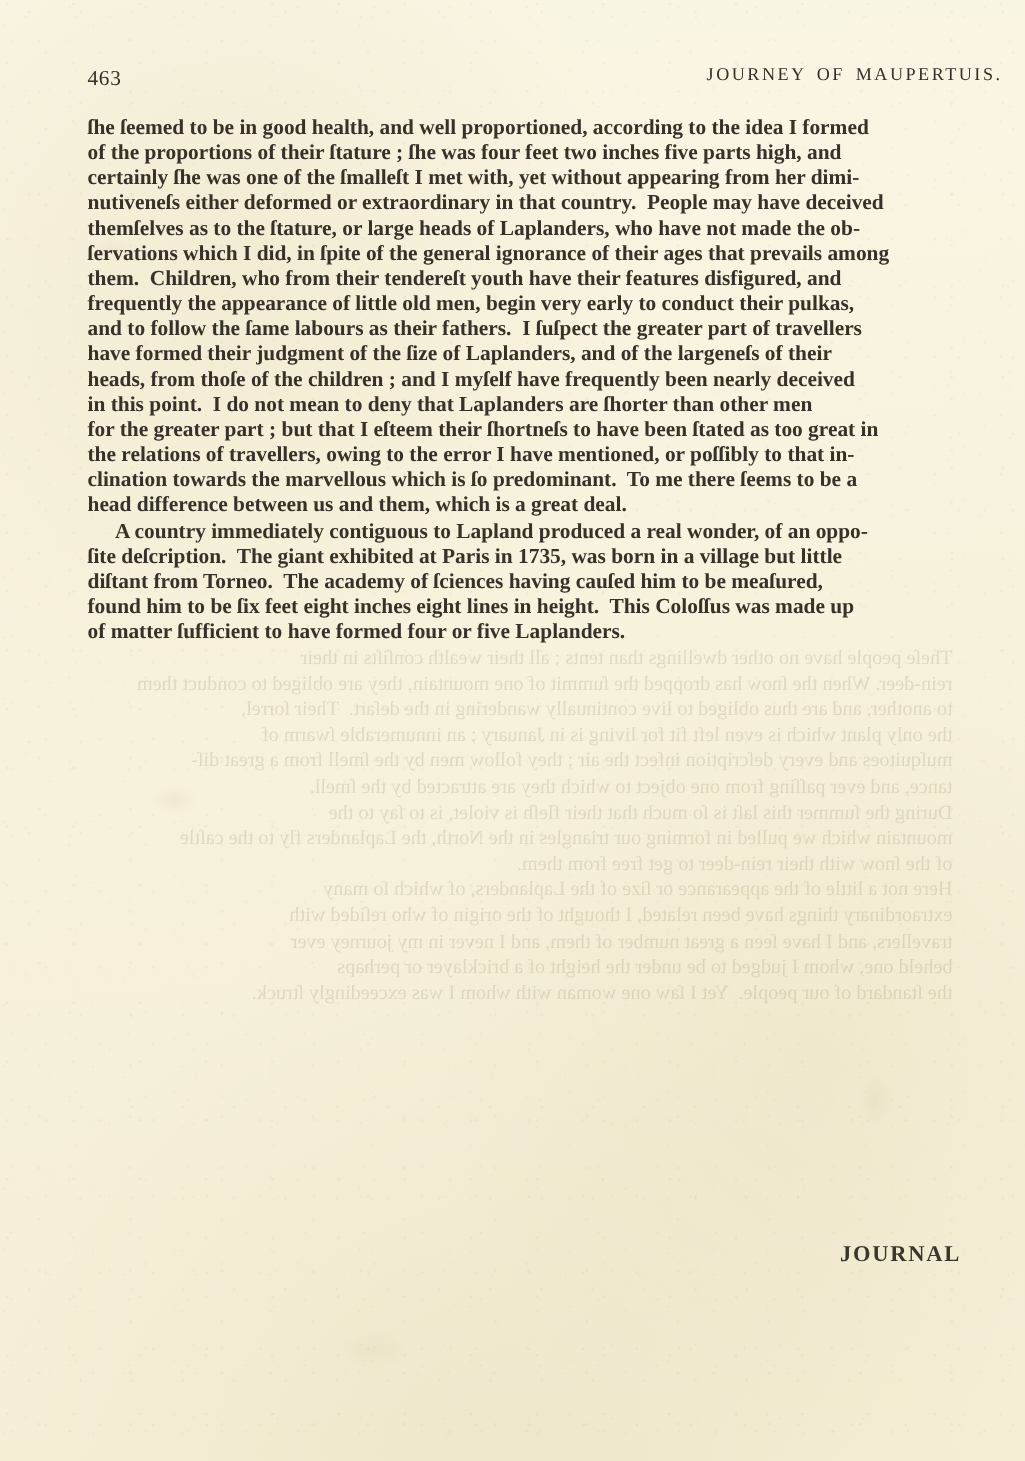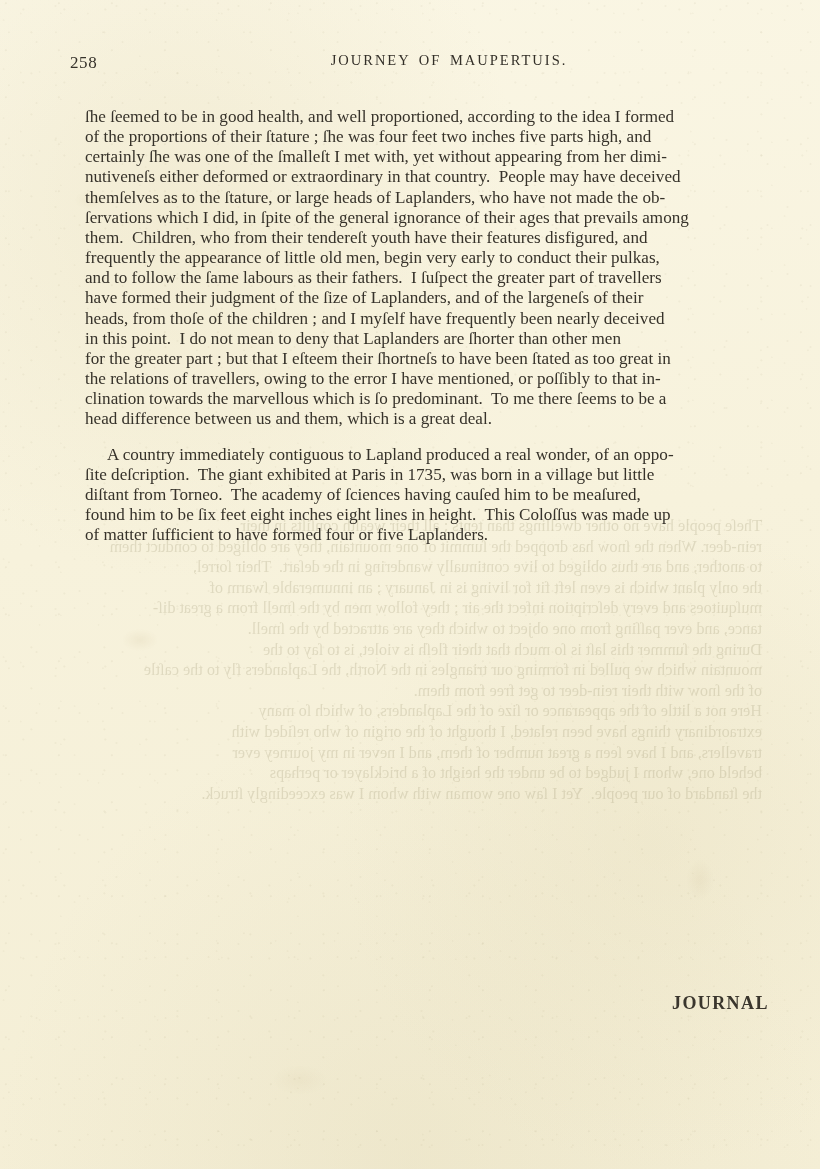--- a/index.html
+++ b/index.html
@@ -76,43 +76,44 @@
     top: 1px;
     font-size: 17px;
     letter-spacing: 0.6px;
     color: #35312a;
   }
   #running-title {
     position: absolute;
     left: 0;
     right: 0;
     top: 0;
-    text-align: center;
+    text-align: right;
     font-size: 14.5px;
     letter-spacing: 2.0px;
     word-spacing: 3px;
     color: #332f28;
     transform: translateX(26px);
   }
 
   
   #body-text {
     position: absolute;
     top: 92px;
     left: 70px;
     width: 706px;
     color: #36322a;
     font-size: 17.1px;
     line-height: 20.15px;
   }
   .para {
-    margin: 15px;
+    margin: 0;
     text-align: justify;
     text-align-last: left;
     white-space: pre-wrap;
+    font-weight: bold;
   }
   .para.indent { text-indent: 22px; }
 
   
   #showthrough {
     position: absolute;
     top: 516px;
     left: 62px;
     width: 700px;
     color: #8d8560;
@@ -159,21 +160,21 @@
 During the ſummer this laſt is ſo much that their fleſh is violet, is to ſay to the
 mountain which we pulled in forming our triangles in the North, the Laplanders fly to the caſtle
 of the ſnow with their rein-deer to get free from them.
 Here not a little of the appearance or ſize of the Laplanders, of which ſo many
 extraordinary things have been related, I thought of the origin of who reſided with
 travellers, and I have ſeen a great number of them, and I never in my journey ever
 beheld one, whom I judged to be under the height of a bricklayer or perhaps
 the ſtandard of our people.  Yet I ſaw one woman with whom I was exceedingly ſtruck.</div>
 
   <div id="head">
-    <span id="folio">258</span>
+    <span id="folio">463</span>
     <span id="running-title">JOURNEY OF MAUPERTUIS.</span>
   </div>
 
   <div id="body-text">
     <p class="para">ſhe ſeemed to be in good health, and well proportioned, according to the idea I formed
 of the proportions of their ſtature ; ſhe was four feet two inches five parts high, and
 certainly ſhe was one of the ſmalleſt I met with, yet without appearing from her dimi-
 nutiveneſs either deformed or extraordinary in that country.  People may have deceived
 themſelves as to the ſtature, or large heads of Laplanders, who have not made the ob-
 ſervations which I did, in ſpite of the general ignorance of their ages that prevails among

